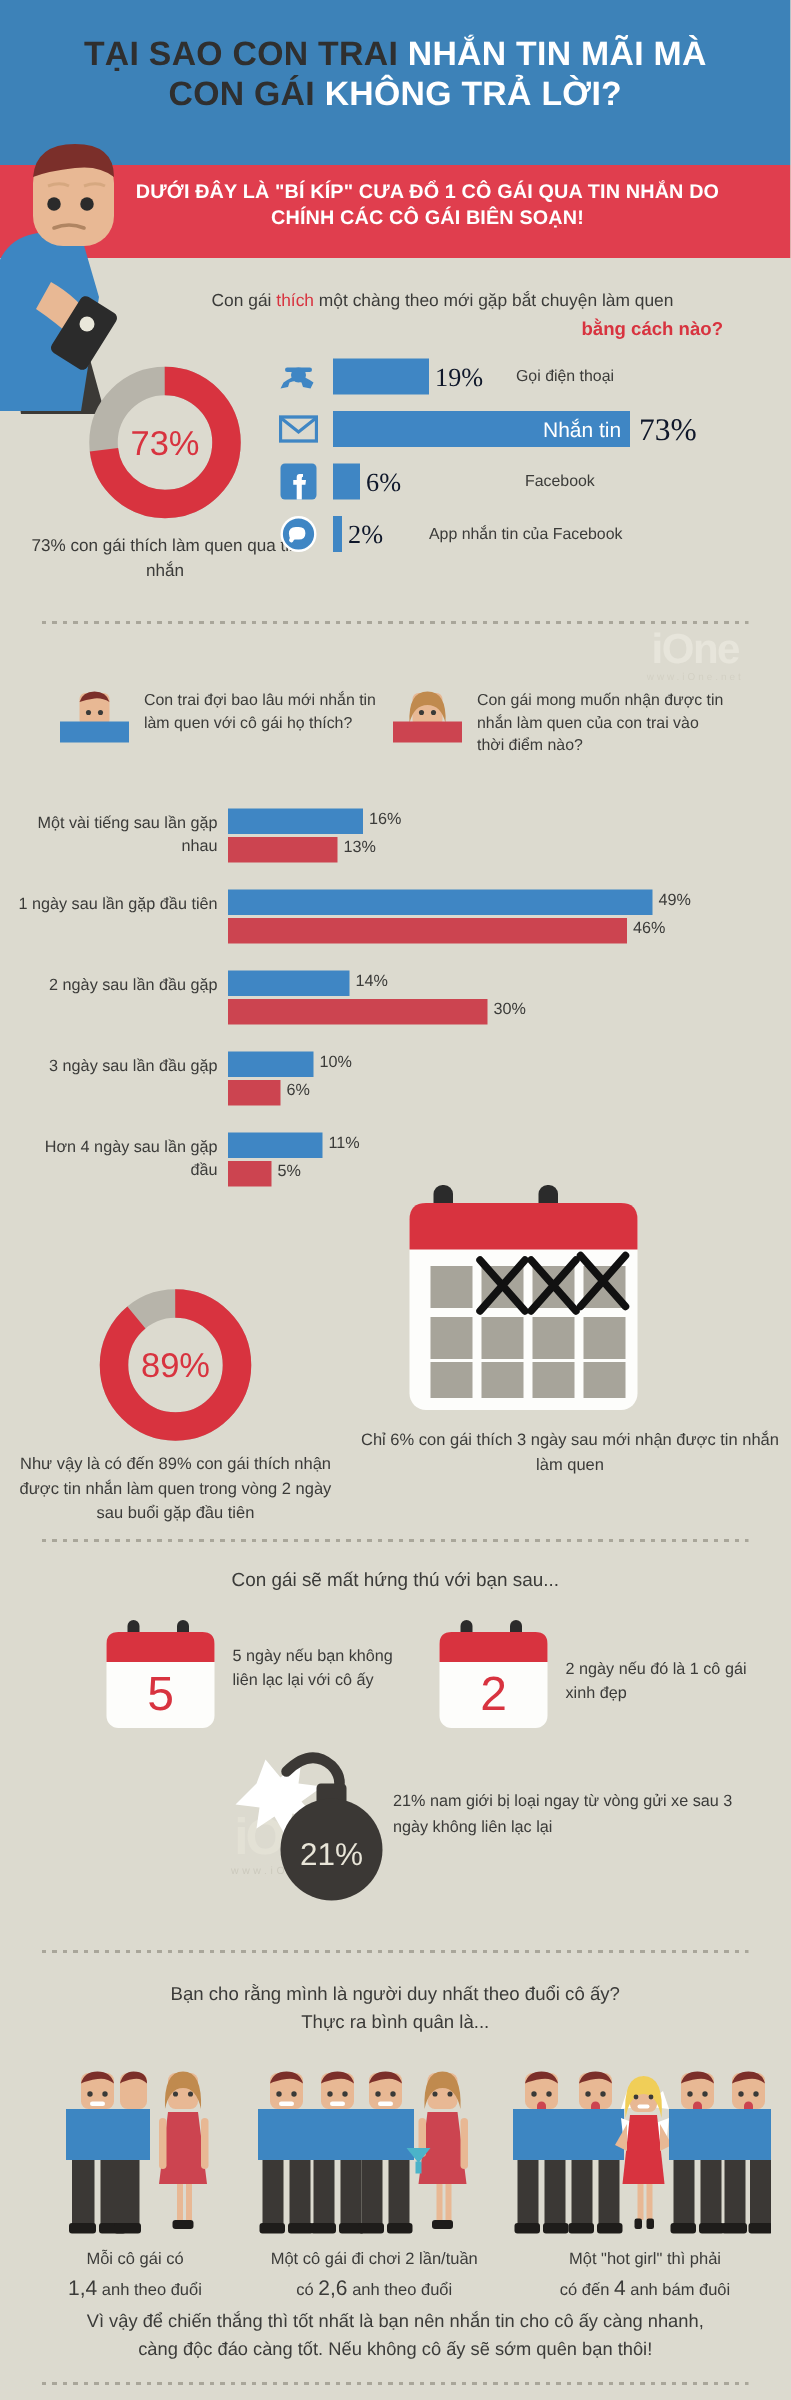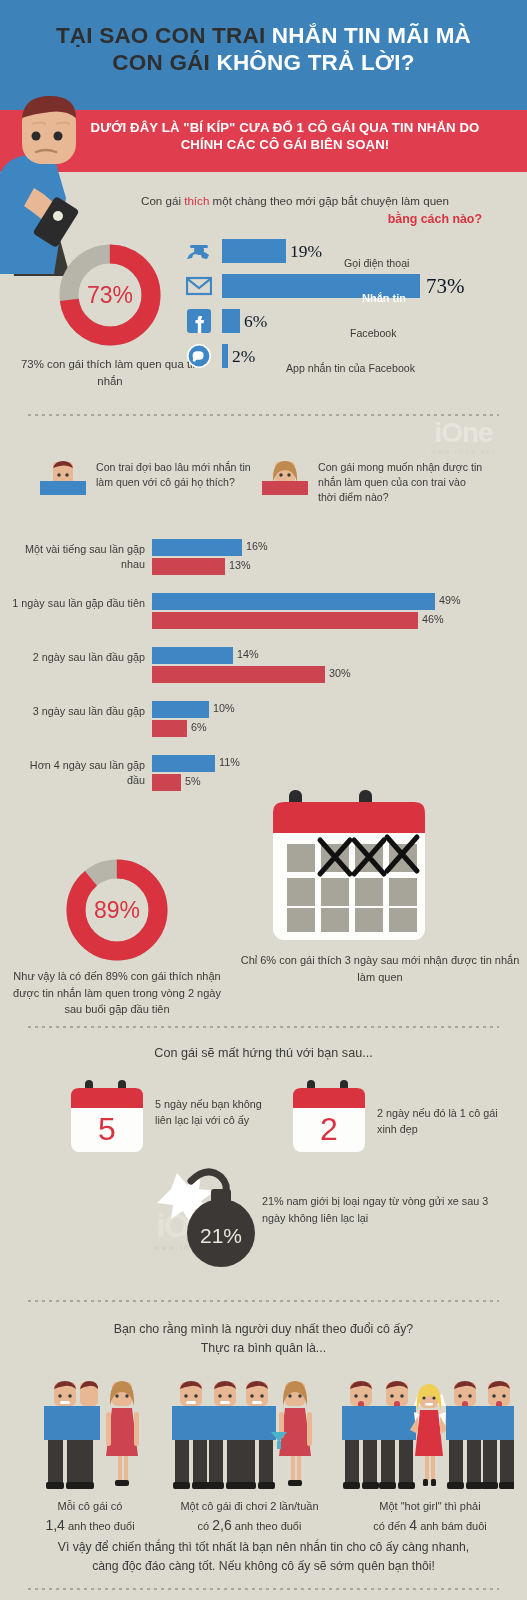--- a/index.html
+++ b/index.html
@@ -55,22 +55,22 @@
   }
 
   .barlist { position:absolute; left:186px; top:236px; width:335px; }
   .brow { position:relative; height:30px; margin-bottom:5px; }
   .bicon { position:absolute; left:0; top:2px; width:26px; height:26px; }
   .bbar { position:absolute; left:36px; top:3px; height:24px; background:#3f86c4; }
   .bval {
     position:absolute; font-size:17.5px; color:#0f172a; font-weight:normal;
     top:3px; line-height:24px;font-family:Liberation Serif, serif;
   }
-  .bname { position:absolute; font-size:10.6px; color:#3b3b39; top:3px; line-height:24px;margin-top:12px; }
-  .bname.inbar { color:#fff; font-weight:bold; font-size:11px; }
+  .bname { position:absolute; font-size:10.6px; color:#3b3b39; top:3px; line-height:24px; }
+  .bname.inbar { color:#fff; font-weight:normal; font-size:14px; }
 
   
   .dots {
     position:absolute; left:28px; width:471px; height:2px;
     background-image:repeating-linear-gradient(to right,#a9a69a 0 3px,transparent 3px 7px);
   }
 
   
   .s2-title {
     position:absolute; left:0; top:428px; width:527px; text-align:center;

